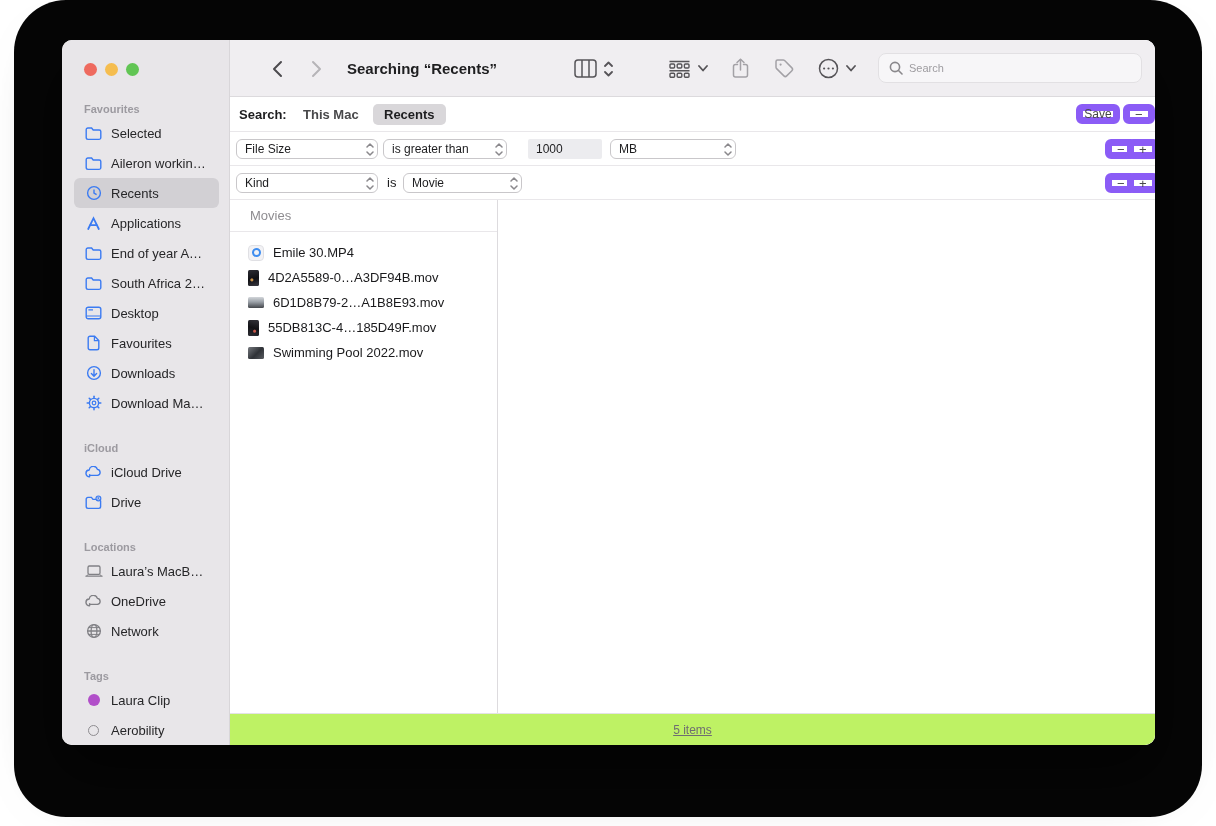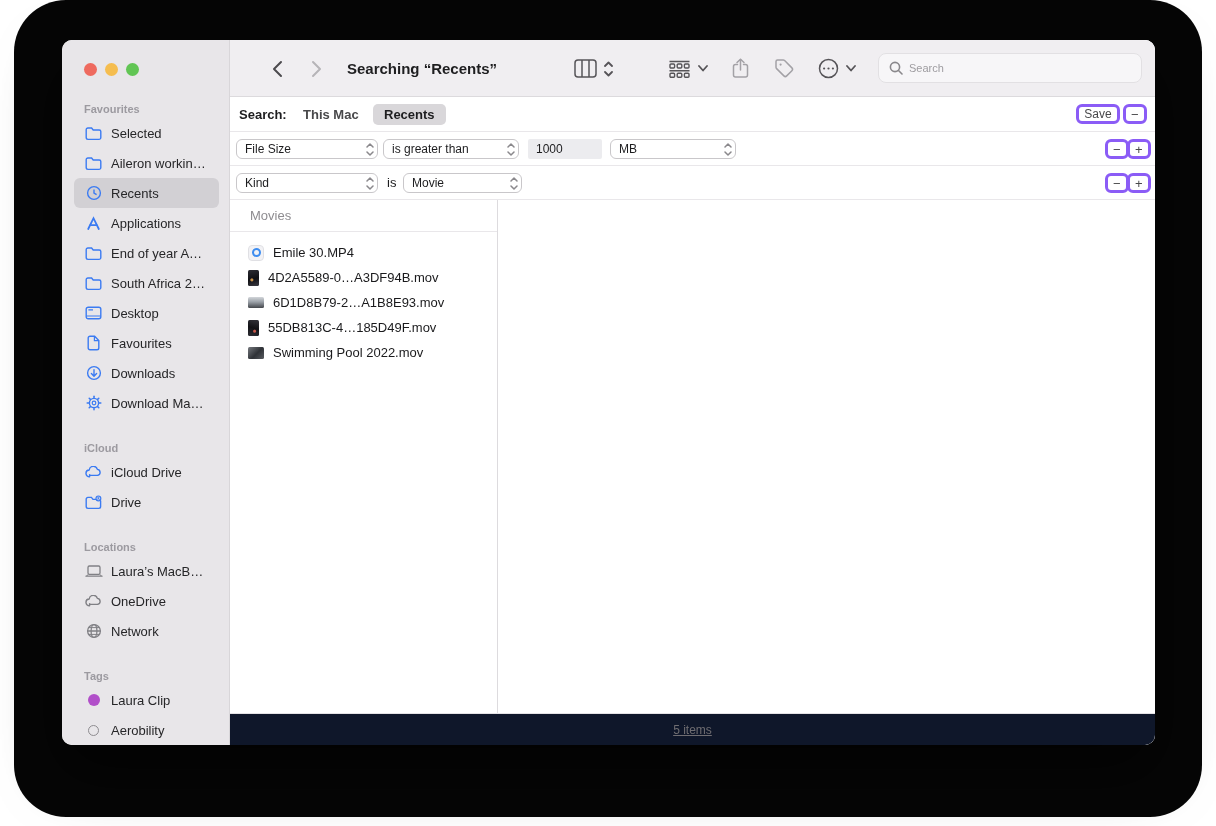--- a/index.html
+++ b/index.html
@@ -31,39 +31,39 @@
 
   .scoperow { position:relative; height:35px; flex:0 0 35px; border-bottom:1px solid #e9e7ea; background:#fff; }
   .scopelabel { position:absolute; left:9px; top:0; line-height:35px; font-size:13px; font-weight:700; color:#1d1d1f; }
   .scope { position:absolute; top:0; line-height:35px; font-size:13px; font-weight:600; color:#48484a; }
   .scope.pill { top:7px; line-height:21px; background:#d9d7da; border-radius:5px; padding:0 11px; color:#1d1d1f; }
 
   .filterrow { position:relative; height:34px; flex:0 0 34px; border-bottom:1px solid #e9e7ea; background:#fff; }
   .dd { position:absolute; top:7px; height:20px; background:#fff; border:1px solid #c9c7ca; border-radius:6px; display:flex; align-items:center; justify-content:space-between; padding:0 3px 0 8px; font-size:12px; color:#1d1d1f; }
   .txtinput { position:absolute; top:7px; height:20px; background:#ececef; border-radius:2px; font-size:12px; color:#1d1d1f; display:flex; align-items:center; padding:0 8px; }
   .plain { position:absolute; top:0; line-height:34px; font-size:13px; color:#1d1d1f; }
-  .smallbtn { position:absolute; top:7px; height:20px; min-width:21px; background:#fff; border:3px solid #8b5cf6; border-radius:6px; display:flex; align-items:center; justify-content:center; font-size:13px; color:#48484a; padding:0 5px; }
+  .smallbtn { position:absolute; top:7px; height:20px; min-width:21px; background:#fff; border:7px solid #8b5cf6; border-radius:6px; display:flex; align-items:center; justify-content:center; font-size:13px; color:#48484a; padding:0 5px; }
   .savebtn { font-size:12px; }
 
   .listarea { position:relative; flex:1; background:#fff; }
   .grp-header { position:absolute; left:0; top:0; width:267px; height:32px; border-bottom:1px solid #e9e7ea; display:flex; align-items:center; padding-left:20px; font-size:13px; color:#8e8c90; }
   .col-divider { position:absolute; left:267px; top:0; bottom:0; width:1px; background:#dddbde; }
   .files { position:absolute; left:0; top:40px; width:267px; }
   .file { height:25px; display:flex; align-items:center; gap:9px; padding-left:18px; font-size:13px; color:#1a1a1c; white-space:nowrap; }
   .th { flex:0 0 auto; }
   .th-qt { width:16px; height:16px; border-radius:4px; background:#f2f2f5; border:1px solid #e0e0e4; display:flex; align-items:center; justify-content:center; }
   .th-qt i { display:block; width:9px; height:9px; border-radius:50%; border:2.5px solid #3e8df0; }
   .th-p { width:11px; height:16px; border-radius:1.5px; }
   .th-p1 { background:radial-gradient(circle at 35% 62%, #c9924a 0 1px, transparent 2px), linear-gradient(165deg,#2c2c33 0%,#0f0f13 55%,#3b3b42 100%); }
   .th-p2 { background:radial-gradient(circle at 60% 70%, #c7574a 0 1px, transparent 2px), linear-gradient(195deg,#33333a 0%,#121216 50%,#2e2e35 100%); }
   .th-l { width:16px; height:11px; border-radius:1.5px; }
   .th-l1 { background:linear-gradient(180deg,#d3d6da 0%,#9aa0a7 45%,#43464b 100%); }
   .th-l2 { height:12px; background:linear-gradient(135deg,#76797e 0%,#2f3237 55%,#595c61 100%); }
 
-  .statusbar { height:32px; flex:0 0 32px; background:#0f172a; border-top:1px solid #e4e2e5; display:flex; align-items:center; justify-content:center; font-size:12px; color:#6f6d71;text-decoration:underline; }
+  .statusbar { height:32px; flex:0 0 32px; background:#bef264; border-top:1px solid #e4e2e5; display:flex; align-items:center; justify-content:center; font-size:12px; color:#6f6d71;text-decoration:underline; }
 
   svg { display:block; }
 </style>
 </head>
 <body>
 
 <div class="backdrop"></div>
 
 <div class="win">
 
@@ -347,21 +347,21 @@
     </div>
 
     <div class="filterrow">
       <div class="dd" style="left:6px; width:142px">
         <span>File Size</span>
         <svg width="8" height="13" viewBox="0 0 8 13" fill="none" stroke="#8a888c" stroke-width="1.5" stroke-linecap="round" stroke-linejoin="round">
             <path d="M1 4 L4 1 L7 4"></path>
             <path d="M1 9 L4 12 L7 9"></path>
           </svg>
       </div>
-      <div class="dd" style="left:153px; width:136px">
+      <div class="dd" style="left:153px; width:124px">
         <span>is greater than</span>
         <svg width="8" height="13" viewBox="0 0 8 13" fill="none" stroke="#8a888c" stroke-width="1.5" stroke-linecap="round" stroke-linejoin="round">
             <path d="M1 4 L4 1 L7 4"></path>
             <path d="M1 9 L4 12 L7 9"></path>
           </svg>
       </div>
       <div class="txtinput" style="left:298px; width:74px">1000</div>
       <div class="dd" style="left:380px; width:126px">
         <span>MB</span>
         <svg width="8" height="13" viewBox="0 0 8 13" fill="none" stroke="#8a888c" stroke-width="1.5" stroke-linecap="round" stroke-linejoin="round">

